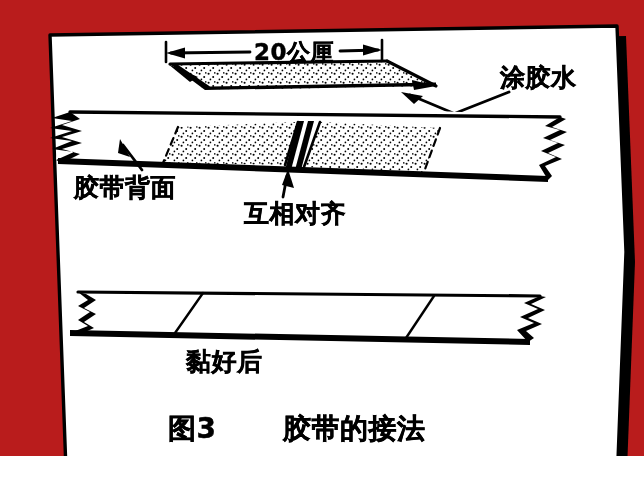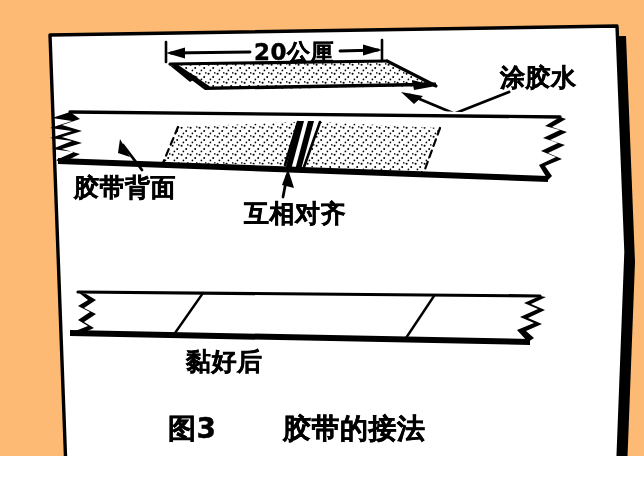--- a/index.html
+++ b/index.html
@@ -4,21 +4,21 @@
 <style>
   html, body {
     margin: 0;
     padding: 0;
     background: #ffffff;
   }
   #page {
     position: relative;
     width: 644px;
     height: 456px;
-    background: #fdba74;
+    background: #b91c1c;
     overflow: hidden;
     font-family: "DejaVu Sans", sans-serif;
   }
   #figure-svg {
     position: absolute;
     left: 0;
     top: 0;
     width: 644px;
     height: 484px;
     display: block;

